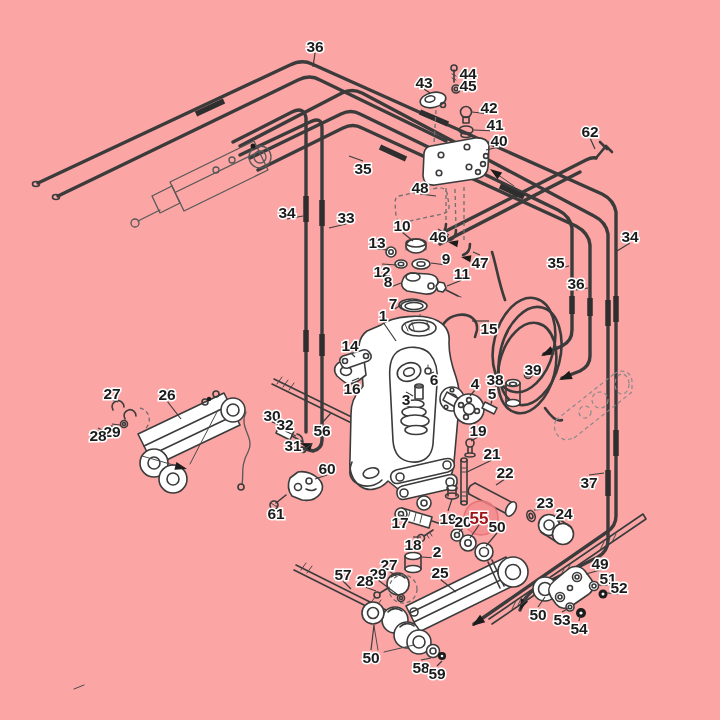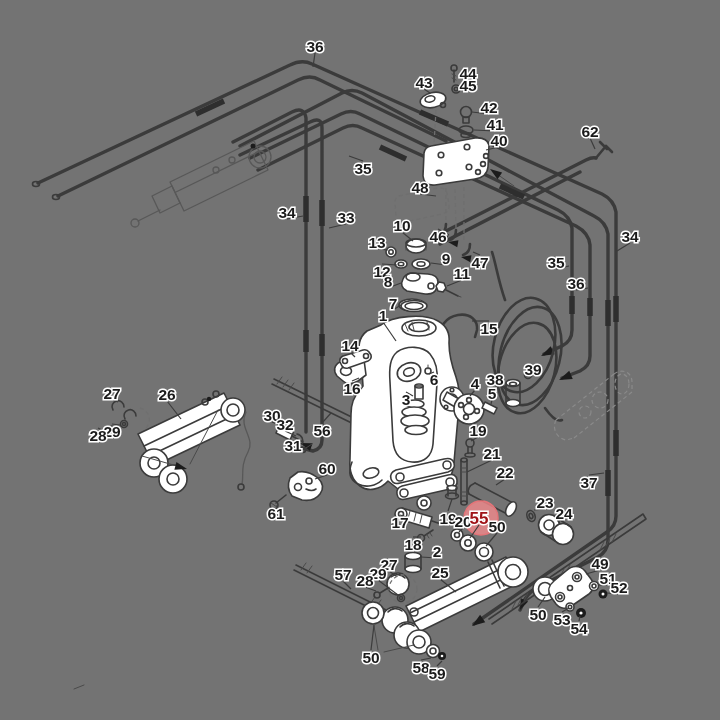--- a/index.html
+++ b/index.html
@@ -1,16 +1,16 @@
 <!DOCTYPE html>
 <html><head>
 <meta charset="utf-8">
 <style>
   html,body{margin:0;padding:0;background:#fff;}
-  .stage{position:relative;width:720px;height:720px;background:#737373;overflow:hidden;
+  .stage{position:relative;width:720px;height:720px;background:#fca5a5;overflow:hidden;
          font-family:"Liberation Sans",sans-serif;text-align:center;}
   svg{position:absolute;left:0;top:0;}
   .a{fill:none;stroke:#3b3b3b;stroke-width:1.6;stroke-linecap:round;stroke-linejoin:round;}
   .aw{fill:#fff;stroke:#3b3b3b;stroke-width:1.6;stroke-linecap:round;stroke-linejoin:round;}
   .h{fill:none;stroke:#3b3b3b;stroke-width:3.4;stroke-linecap:round;stroke-linejoin:round;}
   .h2{fill:none;stroke:#3b3b3b;stroke-width:2.6;stroke-linecap:round;stroke-linejoin:round;}
   .t{fill:none;stroke:#4a4a4a;stroke-width:1;stroke-linecap:round;}
   .b{fill:none;stroke:#2e2e2e;stroke-width:5.5;stroke-linecap:butt;}
   .d{fill:none;stroke:#6f6f6f;stroke-width:1.3;stroke-dasharray:4 3;}
   .g1{fill:none;stroke:#585858;stroke-width:1.3;stroke-linecap:round;stroke-linejoin:round;}

